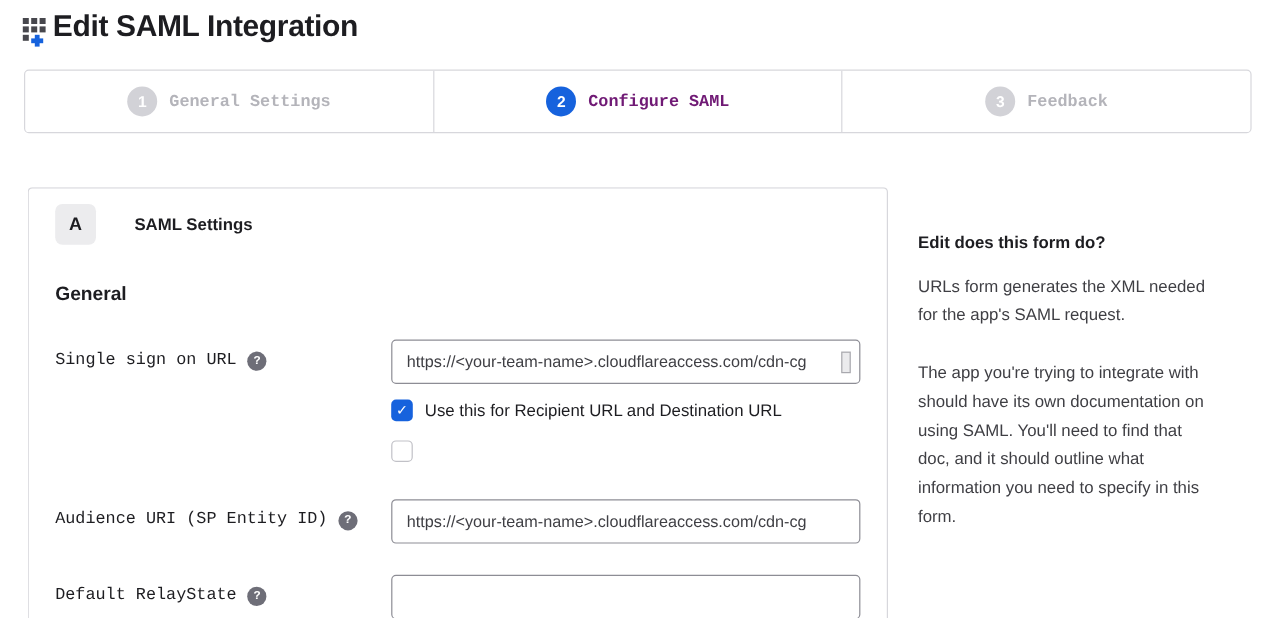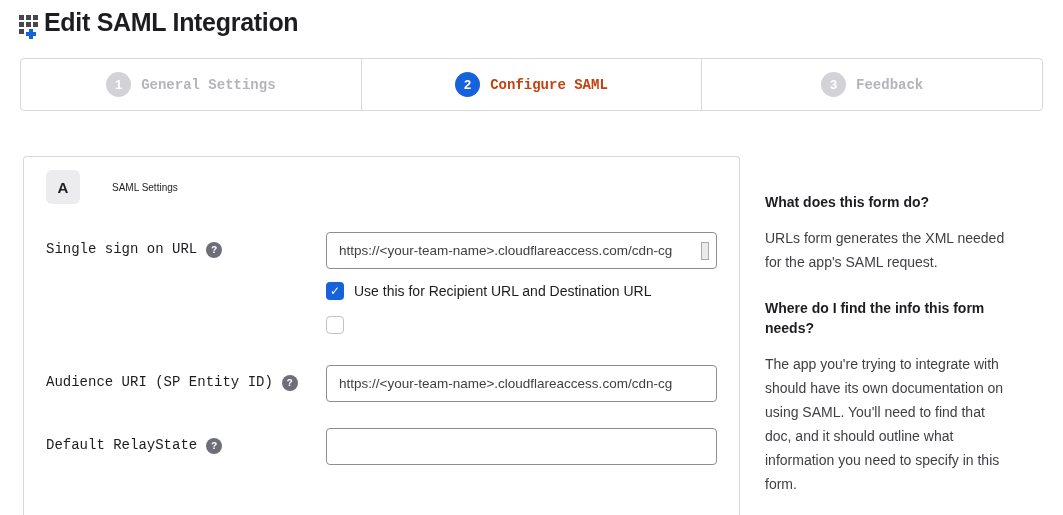--- a/index.html
+++ b/index.html
@@ -28,38 +28,38 @@
   .step + .step { border-left: 1px solid #d7d7dc; }
   .step-circle {
     width: 25px; height: 25px; border-radius: 50%;
     display: flex; align-items: center; justify-content: center;
     font-size: 13px; font-weight: bold;
   }
   .step.inactive .step-circle { background: #d2d2d7; color: #ffffff; }
   .step.active .step-circle { background: #1662dd; color: #ffffff; }
   .step-label { font-size: 14px; font-weight: bold; font-family: Liberation Mono, monospace; }
   .step.inactive .step-label { color: #b4b4ba; }
-  .step.active .step-label { color: #c2410c; }
+  .step.active .step-label { color: #701a75; }
 
   
   .content { display: flex; align-items: flex-start; margin: 45px 0 0 23px; }
   .form-card {
     width: 717px; min-height: 370px; background: #ffffff;
     border: 1px solid #d7d7dc; border-radius: 4px 4px 0 0; border-bottom: none;
     padding: 13px 24px 30px 22px;
   }
 
   
   .section-header { display: flex; align-items: center; gap: 32px; }
   .section-badge {
     width: 34px; height: 34px; background: #ececee; border-radius: 6px;
     display: flex; align-items: center; justify-content: center;
     font-size: 15px; font-weight: bold; color: #1d1d21;
   }
-  .section-title { font-size: 10px; font-weight: normal; }
+  .section-title { font-size: 14px; font-weight: bold; }
 
   .group-title { font-size: 16px; font-weight: bold; margin: 33px 0 0 0; }
 
   
   .field-row { display: flex; margin-top: 28px; }
   .field-label-col { width: 280px; flex: 0 0 280px; padding-top: 9px; display: flex; align-items: flex-start; font-family: Liberation Mono, monospace; }
   .field-label { font-size: 14px; color: #1d1d21; }
   .help-icon {
     width: 16px; height: 16px; border-radius: 50%; background: #6e6e78;
     color: #ffffff; font-size: 10px; font-weight: bold;
@@ -138,20 +138,21 @@
 
 <div class="content">
 
   <div class="form-card">
 
     <div class="section-header">
       <span class="section-badge">A</span>
       <span class="section-title">SAML Settings</span>
     </div>
 
+    <h2 class="group-title">General</h2>
 
     <div class="field-row">
       <div class="field-label-col">
         <span class="field-label">Single sign on URL</span>
         <span class="help-icon">?</span>
       </div>
       <div class="field-control-col">
         <div class="text-input">
           <span class="input-value">https://&lt;your-team-name&gt;.cloudflareaccess.com/cdn-cg</span>
           <span class="text-caret"></span>
@@ -189,19 +190,18 @@
         <div class="text-input">
           <span class="input-value"></span>
         </div>
 
       </div>
     </div>
 
   </div>
 
   <div class="help-panel">
-    <div class="help-heading">What does this form do?</div>
+    <div class="help-heading">Edit does this form do?</div>
     <p class="help-paragraph">URLs form generates the XML needed for the app's SAML request.</p>
-    <div class="help-heading">Where do I find the info this form needs?</div>
     <p class="help-paragraph">The app you're trying to integrate with should have its own documentation on using SAML. You'll need to find that doc, and it should outline what information you need to specify in this form.</p>
   </div>
 
 </div>
 
 </body></html>

